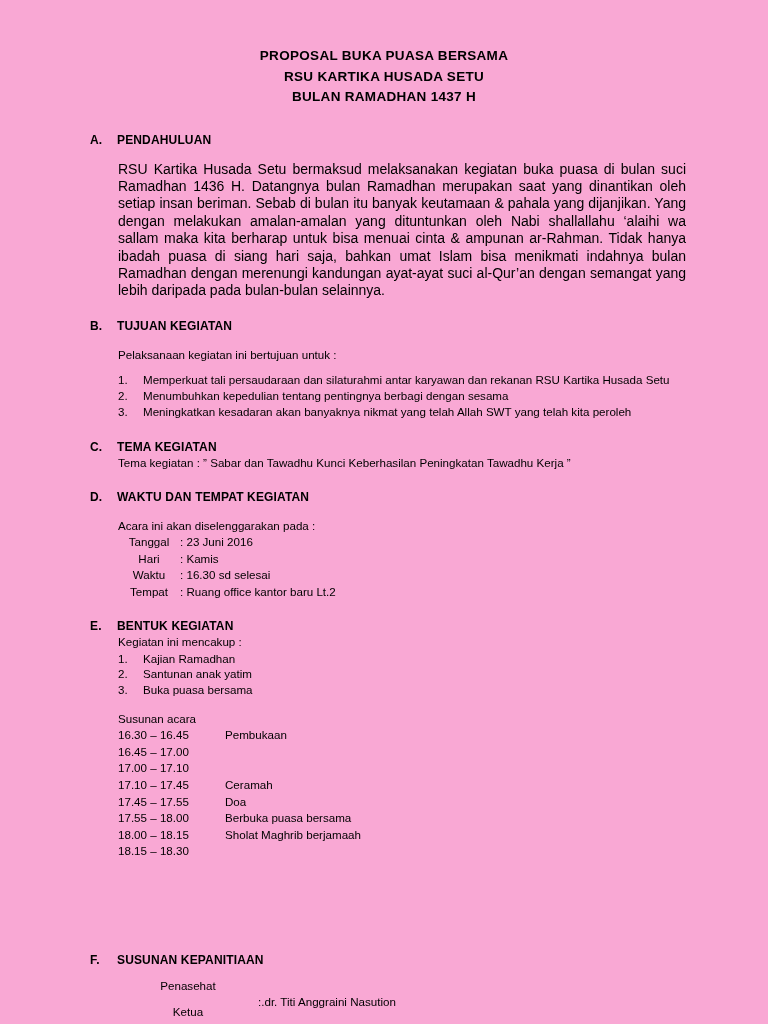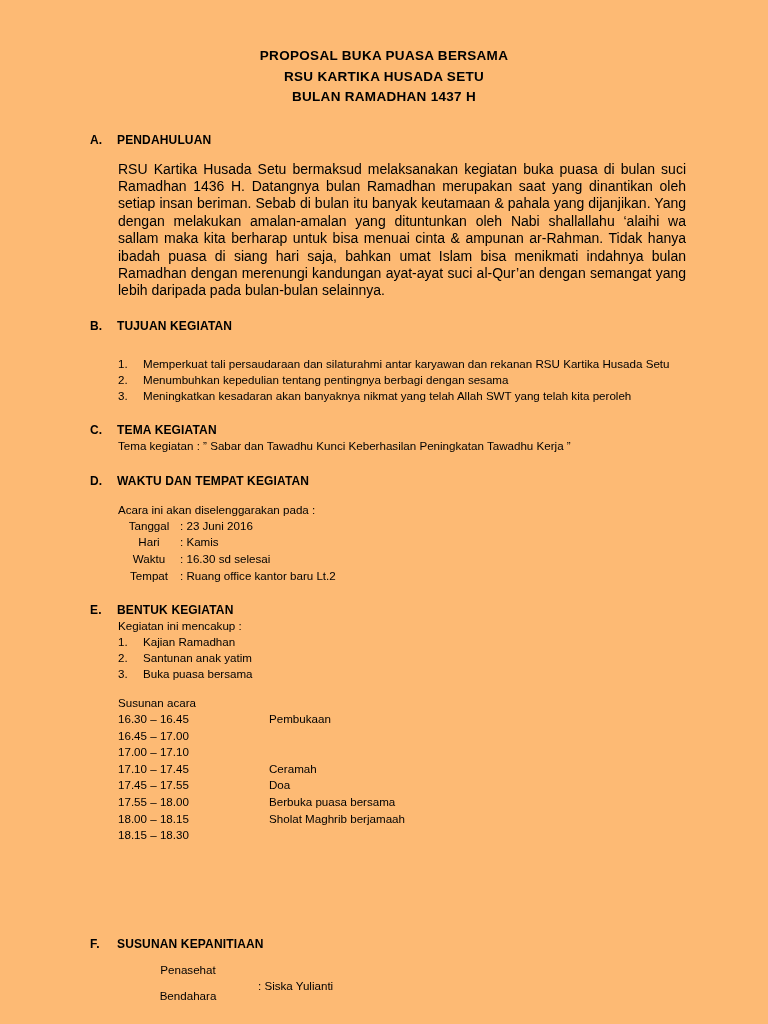--- a/index.html
+++ b/index.html
@@ -9,21 +9,21 @@
     background: #ffffff;
   }
   body {
     font-family: "Liberation Sans", sans-serif;
     color: #000000;
   }
   .page {
     position: relative;
     width: 768px;
     height: 1024px;
-    background: #fdba74;
+    background: #f9a8d4;
     overflow: hidden;
     box-sizing: border-box;
   }
 
   
   .title-block {
     padding-top: 46px;
     text-align: center;
   }
   .title-line {
@@ -111,21 +111,20 @@
   .sched-row {
     display: flex;
     line-height: 16.6px;
   }
   .sched-time {
     width: 107px;
     flex: 0 0 107px;
   }
   .sched-item {
     flex: 1 1 auto;
-    margin-left: 44px;
   }
 
   
   .gap-sm { height: 9px; }
   .gap-md { height: 13px; }
   .gap-lg { height: 18px; }
   .gap-xl { height: 24px; }
   .gap-huge { height: 92px; }
 </style>
 </head>
@@ -154,20 +153,21 @@
 
   <div class="gap-lg"></div>
 
   <div class="section">
     <div class="sec-head">
       <span class="sec-letter">B.</span>
       <span>TUJUAN KEGIATAN</span>
     </div>
     <div class="gap-md"></div>
     <div class="sec-body">
+      <div>Pelaksanaan kegiatan ini bertujuan untuk :</div>
       <div class="gap-sm"></div>
       <ul class="numlist">
         <li>
           <span class="num">1.</span>
           <span>Memperkuat tali persaudaraan dan silaturahmi antar karyawan dan rekanan RSU Kartika Husada Setu</span>
         </li>
         <li>
           <span class="num">2.</span>
           <span>Menumbuhkan kepedulian tentang pentingnya berbagi dengan sesama</span>
         </li>
@@ -287,19 +287,23 @@
   <div class="section">
     <div class="sec-head">
       <span class="sec-letter">F.</span>
       <span>SUSUNAN KEPANITIAAN</span>
     </div>
     <div class="sec-body">
       <div class="kv-row wide">
         <span class="kv-key">Penasehat</span>
       </div>
       <div class="kv-row wide">
+        <span class="kv-key">Ketua</span>
+        <span class="kv-val">:.dr. Titi Anggraini Nasution</span>
+      </div>
+      <div class="kv-row wide">
         <span class="kv-key">Bendahara</span>
         <span class="kv-val">: Siska Yulianti</span>
       </div>
     </div>
   </div>
 
 </div>
 
 </body></html>

